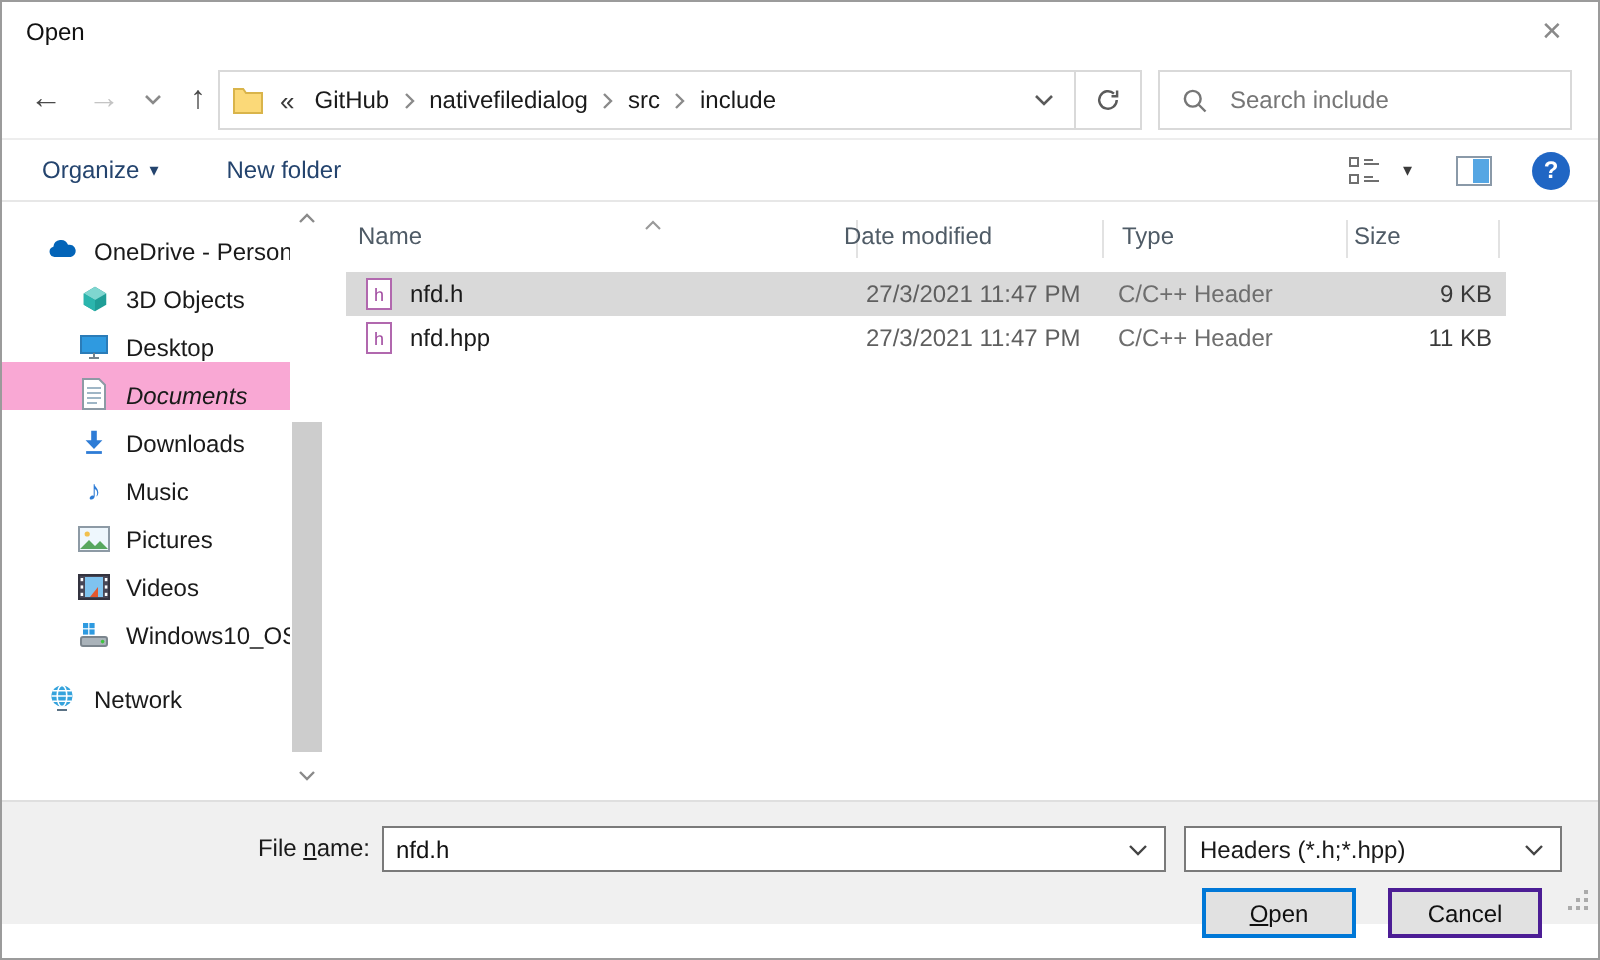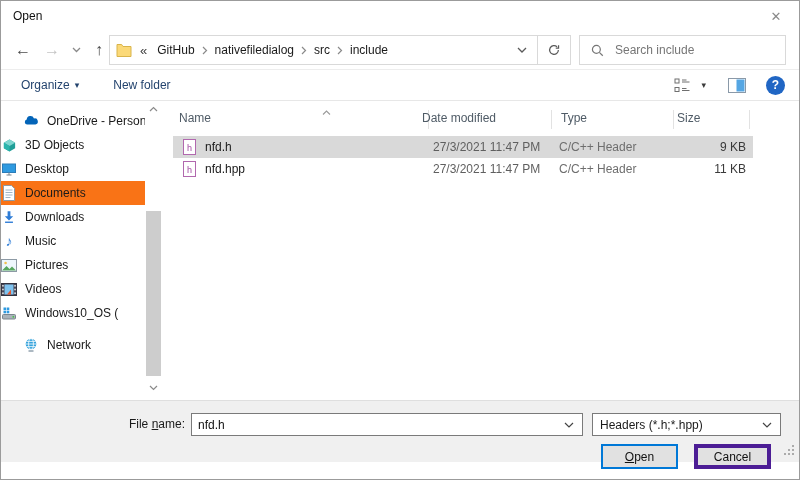--- a/index.html
+++ b/index.html
@@ -39,25 +39,25 @@
   .tb-new{margin-left:34px;}
   .tb-caret{font-size:9px;color:#24446e;}
   .tb-right{margin-left:auto;display:flex;align-items:center;}
   .views-btn{display:flex;align-items:center;gap:8px;cursor:pointer;}
   .views-caret{font-size:9px;color:#3b3b3b;}
   .pane-btn{margin-left:22px;cursor:pointer;display:flex;}
   .help-btn{margin-left:20px;width:19px;height:19px;border-radius:50%;background:#2066c4;color:#fff;font-weight:bold;font-size:12px;display:flex;align-items:center;justify-content:center;cursor:pointer;}
   
   .main{position:absolute;top:100px;left:0;right:0;height:299px;background:#fff;}
   .sidebar{position:absolute;left:0;top:0;width:144px;height:100%;padding-top:8px;box-sizing:border-box;overflow:hidden;}
-  .side-item{height:24px;display:flex;align-items:center;cursor:pointer;}
+  .side-item{height:24px;display:flex;align-items:flex-end;cursor:pointer;}
   .side-item.lvl0{padding-left:22px;}
-  .side-item.lvl1{}
+  .side-item.lvl1{padding-left:38px;}
   .side-item.gap{margin-top:8px;}
-  .side-item.selected{background:#f97316;}
+  .side-item.selected{background:#f9a8d4;font-style:italic;}
   .sicon{width:16px;height:16px;flex:none;display:flex;align-items:center;justify-content:center;margin-right:8px;}
   .slabel{white-space:nowrap;}
   .note{color:#2e7cd6;font-size:14px;line-height:16px;}
   .side-scroll{position:absolute;left:144px;top:0;width:17px;height:100%;}
   .scroll-arrow{position:absolute;left:0;width:17px;height:16px;display:flex;align-items:center;justify-content:center;}
   .scroll-up{top:0;} .scroll-down{bottom:4px;}
   .scroll-thumb{position:absolute;left:1px;top:110px;width:15px;height:165px;background:#cdcdcd;}
   
   .filelist{position:absolute;left:161px;top:0;right:0;height:100%;}
   .lheader{position:absolute;top:3px;left:0;right:0;height:28px;color:#4f5b66;}
@@ -78,21 +78,21 @@
   .footer{position:absolute;left:0;right:0;top:399px;height:62px;background:#f0f0f0;border-top:1px solid #dfdfdf;box-sizing:border-box;}
   .fn-label{position:absolute;left:0;top:16px;width:184px;text-align:right;}
   .mnemonic{text-decoration:underline;}
   .fn-input-wrap{position:absolute;left:190px;top:12px;width:392px;height:23px;box-sizing:border-box;border:1px solid #7a7a7a;background:#fff;display:flex;align-items:center;}
   .fn-input{flex:1;border:none;outline:none;font:inherit;color:#111;padding-left:6px;background:transparent;min-width:0;}
   .combo{position:absolute;left:591px;top:12px;width:189px;height:23px;box-sizing:border-box;border:1px solid #7a7a7a;background:#fff;display:flex;align-items:center;cursor:pointer;}
   .combo-text{flex:1;padding-left:7px;white-space:nowrap;overflow:hidden;}
   .chev-pad{padding:0 8px;display:flex;align-items:center;}
   .btn{position:absolute;top:43px;width:77px;height:25px;box-sizing:border-box;background:#e1e1e1;display:flex;align-items:center;justify-content:center;cursor:pointer;color:#111;}
   .btn-open{left:600px;border:2px solid #0078d7;}
-  .btn-cancel{left:693px;border:4px solid #4c1d95;}
+  .btn-cancel{left:693px;border:2px solid #4c1d95;}
   .resize-grip{position:absolute;right:4px;bottom:3px;}
 </style>
 </head>
 <body>
 
 <div class="window">
 
   <div class="titlebar">
     <span class="title">Open</span>
     <div class="close-btn">

